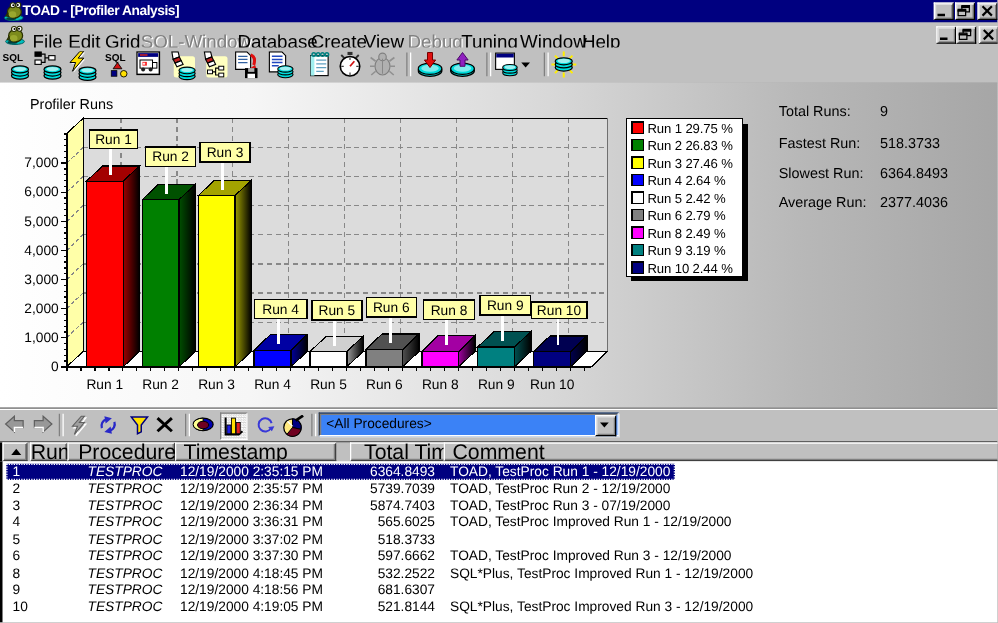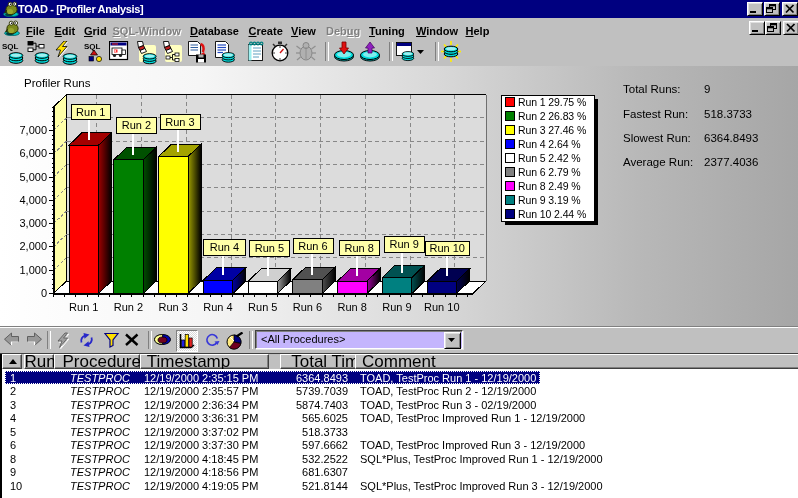--- a/index.html
+++ b/index.html
@@ -7,30 +7,30 @@
  font-family:"Liberation Sans",sans-serif;font-size:11px;color:#000;background:#c0c0c0;}
 .abs{position:absolute;}
 #titlebar{left:0;top:0;width:798px;height:18px;background:#000080;}
 #titletext{left:18px;top:3px;color:#fff;font-weight:bold;font-size:11px;letter-spacing:-0.35px;}
 .winbtn{width:16px;height:14px;background:#c0c0c0;
  border-top:1px solid #fff;border-left:1px solid #fff;
  border-right:1px solid #000;border-bottom:1px solid #000;
  box-shadow:inset 1px 1px 0 #dfdfdf, inset -1px -1px 0 #808080;
  box-sizing:border-box;}
 #menubar{left:0;top:18px;width:798px;height:20px;background:#c0c0c0;}
-.mi{top:24.5px;font-size:11px;font-weight:bold;}
+.mi{top:24.5px;font-size:15px;}
 .mi u{text-decoration:underline;}
 .gray{color:#808080;text-shadow:1px 1px 0 #ffffff;}
 #toolbar{left:0;top:38px;width:798px;height:28px;background:#c0c0c0;border-bottom:1px solid #b0b0b0;}
 .tsep{top:42px;width:2px;height:19px;border-left:1px solid #808080;border-right:1px solid #fff;}
 #chartpanel{left:0;top:66px;width:798px;height:260px;
  background:linear-gradient(90deg,#ffffff 0%,#f6f6f6 25%,#d8d8d8 55%,#b8b8b8 80%,#a6a6a6 100%);}
 #btoolbar{left:0;top:326px;width:798px;height:27px;background:#c0c0c0;border-top:1px solid #808080;box-shadow:inset 0 1px 0 #ffffff;}
 .bsep{top:331px;width:2px;height:18px;border-left:1px solid #808080;border-right:1px solid #fff;}
-#combo{left:255px;top:330px;width:208px;height:19px;background:#c4b5fd;
+#combo{left:255px;top:330px;width:240px;height:19px;background:#3b82f6;
  border-top:1px solid #404040;border-left:1px solid #404040;
  border-right:1px solid #fff;border-bottom:1px solid #fff;
  box-shadow:inset 1px 1px 0 #808080, 1px 1px 0 #dfdfdf;box-sizing:border-box;}
 #combotext{left:5px;top:2px;font-size:11px;}
 #combobtn{right:1px;top:1px;width:15px;height:15px;background:#c0c0c0;
  border-top:1px solid #fff;border-left:1px solid #fff;
  border-right:1px solid #000;border-bottom:1px solid #000;
  box-shadow:inset 1px 1px 0 #dfdfdf, inset -1px -1px 0 #808080;}
 #gridtop{left:0;top:353px;width:798px;height:1px;background:#404040;}
 #ghead{left:0;top:354px;width:798px;height:15px;background:#c0c0c0;border-left:2px solid #000;box-sizing:border-box;}
@@ -668,21 +668,21 @@
       <span class="c1">TESTPROC</span>
       <span class="c2">12/19/2000 2:35:57 PM</span>
       <span class="c3">5739.7039</span>
       <span class="c4">TOAD, TestProc Run 2 - 12/19/2000</span>
     </div>
   <div class="abs grow" style="top:29.5px">
       <span class="c0">3</span>
       <span class="c1">TESTPROC</span>
       <span class="c2">12/19/2000 2:36:34 PM</span>
       <span class="c3">5874.7403</span>
-      <span class="c4">TOAD, TestProc Run 3 - 02/19/2000</span>
+      <span class="c4">TOAD, TestProc Run 3 - 07/19/2000</span>
     </div>
   <div class="abs grow" style="top:43px">
       <span class="c0">4</span>
       <span class="c1">TESTPROC</span>
       <span class="c2">12/19/2000 3:36:31 PM</span>
       <span class="c3">565.6025</span>
       <span class="c4">TOAD, TestProc Improved Run 1 - 12/19/2000</span>
     </div>
   <div class="abs grow" style="top:56.5px">
       <span class="c0">5</span>

